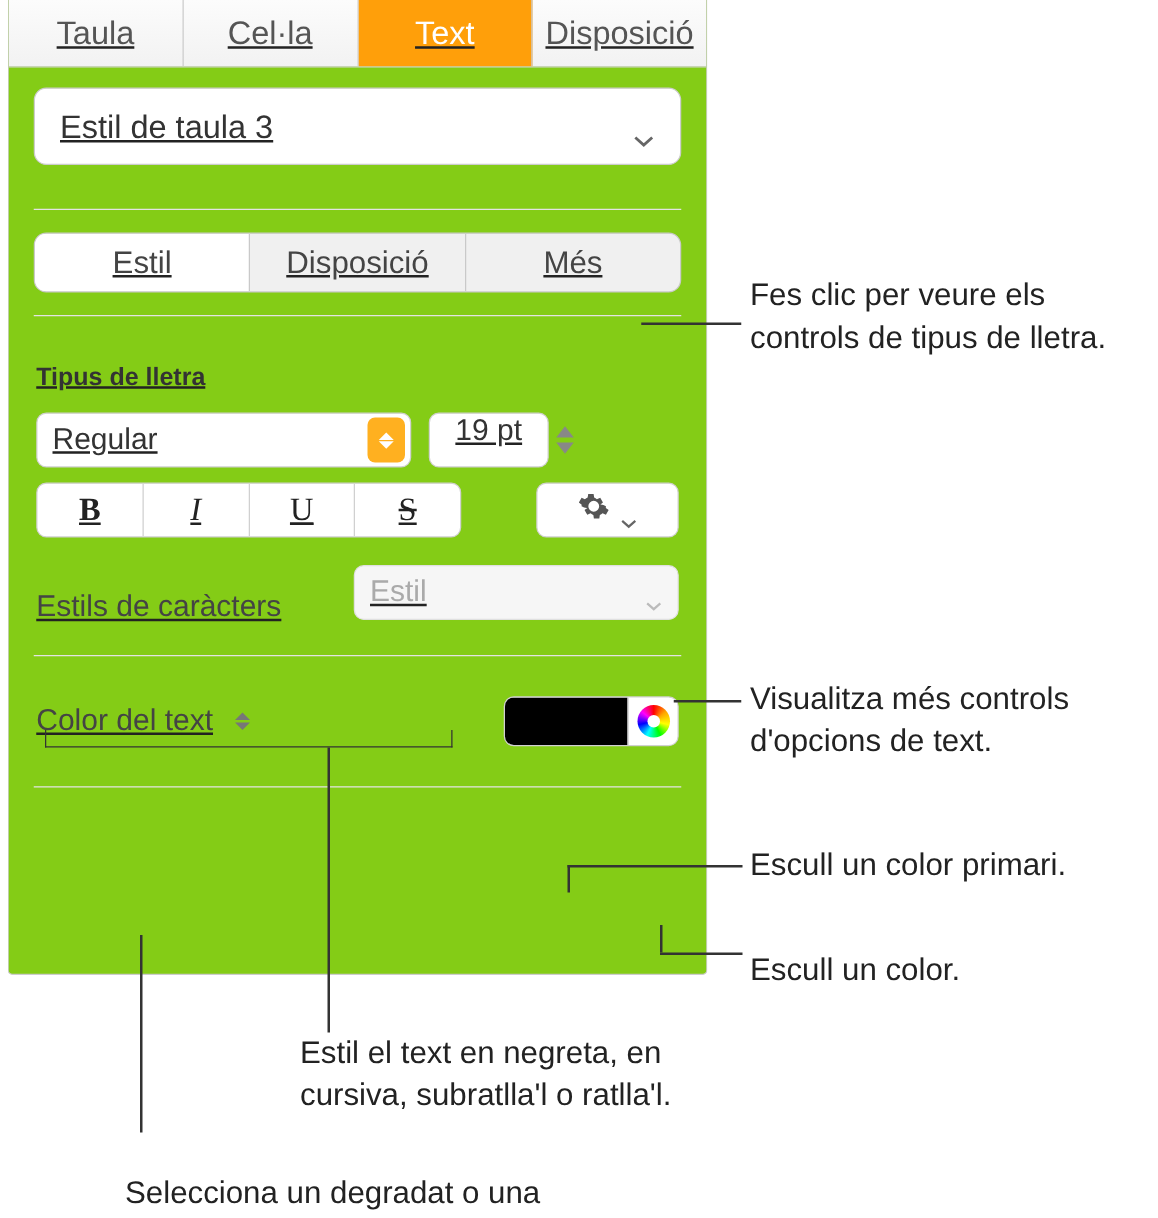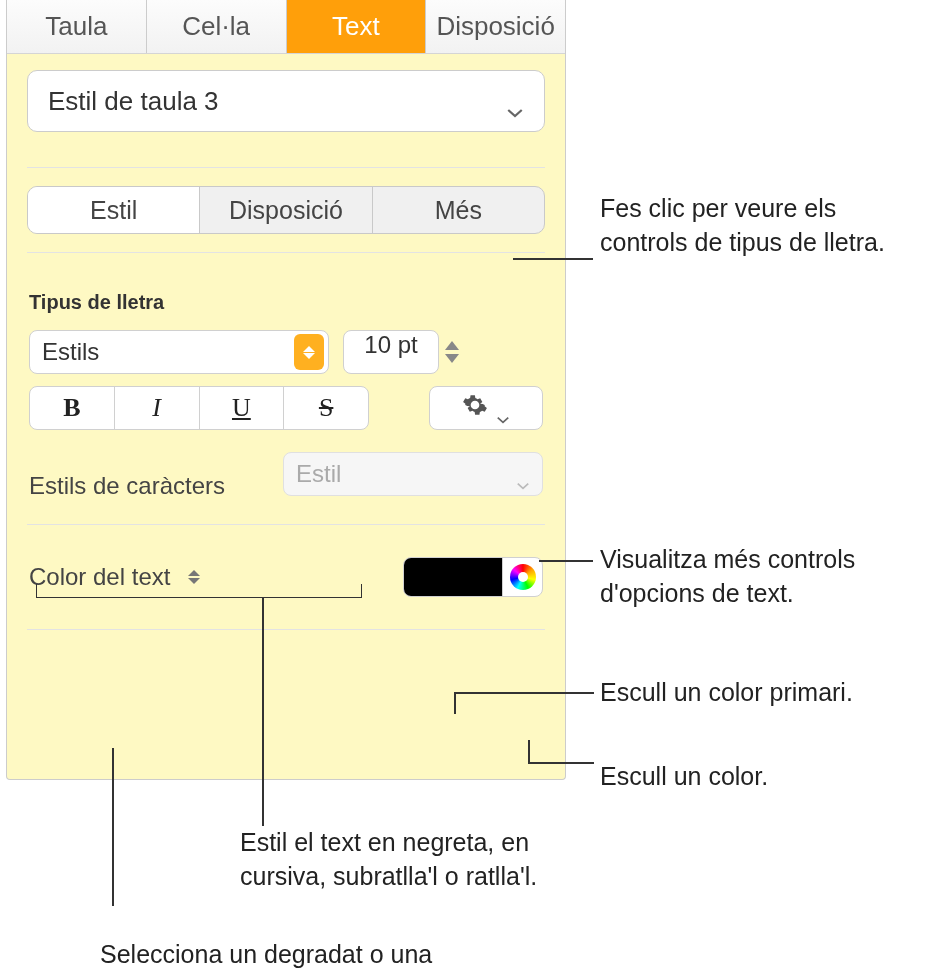--- a/index.html
+++ b/index.html
@@ -13,25 +13,26 @@
     color: #222;
   }
 
   
   .panel {
     position: absolute;
     left: 6px;
     top: 0;
     width: 560px;
     height: 780px;
-    background: #fef9c3;
+    background: #84cc16;
     border: 1px solid #ccc;
     border-top: none;
     border-radius: 0 0 4px 4px;
     overflow: hidden;
+    text-decoration: underline;
   }
 
   .top-tabs {
     display: flex;
     height: 54px;
     background: linear-gradient(#fcfcfc, #f2f2f2);
     border-bottom: 1px solid #d5d5d5;
   }
   .top-tab {
     display: flex;
@@ -344,28 +345,28 @@
     <div class="seg-item">Més</div>
   </div>
 
   <div class="hr"></div>
 
   <div class="group-title">Tipus de lletra</div>
 
 
   <div class="row">
     <div class="dropdown small">
-      <span>Estils</span>
+      <span>Regular</span>
       <span class="spin-btn">
         <span class="tri up"></span>
           <span class="tri down"></span>
       </span>
     </div>
     <div class="size-field">
-      <div class="size-input">10 pt</div>
+      <div class="size-input">19 pt</div>
       <div class="stepper">
         <div class="tri up"></div>
         <div class="tri down"></div>
       </div>
     </div>
   </div>
 
   <div class="row" style="justify-content:space-between;">
     <div class="btn-group">
       <div class="fmt-btn fmt-bold">B</div>
@@ -414,21 +415,21 @@
       <div class="swatch-wheel">
         <div class="wheel"></div>
       </div>
     </div>
   </div>
 
   <div class="hr"></div>
 
 </div>
 
-<div class="callout" style="left:600px; top:192px; width:310px;">Fes clic per veure els controls de tipus de lletra.</div>
+<div class="callout" style="left:600px; top:220px; width:310px;">Fes clic per veure els controls de tipus de lletra.</div>
 <div class="lead-line h" style="left:513px; top:258px; width:80px;"></div>
 
 <div class="callout" style="left:600px; top:543px; width:320px;">Visualitza més controls d'opcions de text.</div>
 <div class="lead-line h" style="left:539px; top:560px; width:54px;"></div>
 
 <div class="callout" style="left:600px; top:676px; width:320px;">Escull un color primari.</div>
 <div class="lead-line v" style="left:454px; top:692px; height:22px;"></div>
 <div class="lead-line h" style="left:454px; top:692px; width:140px;"></div>
 
 <div class="callout" style="left:600px; top:760px; width:320px;">Escull un color.</div>

